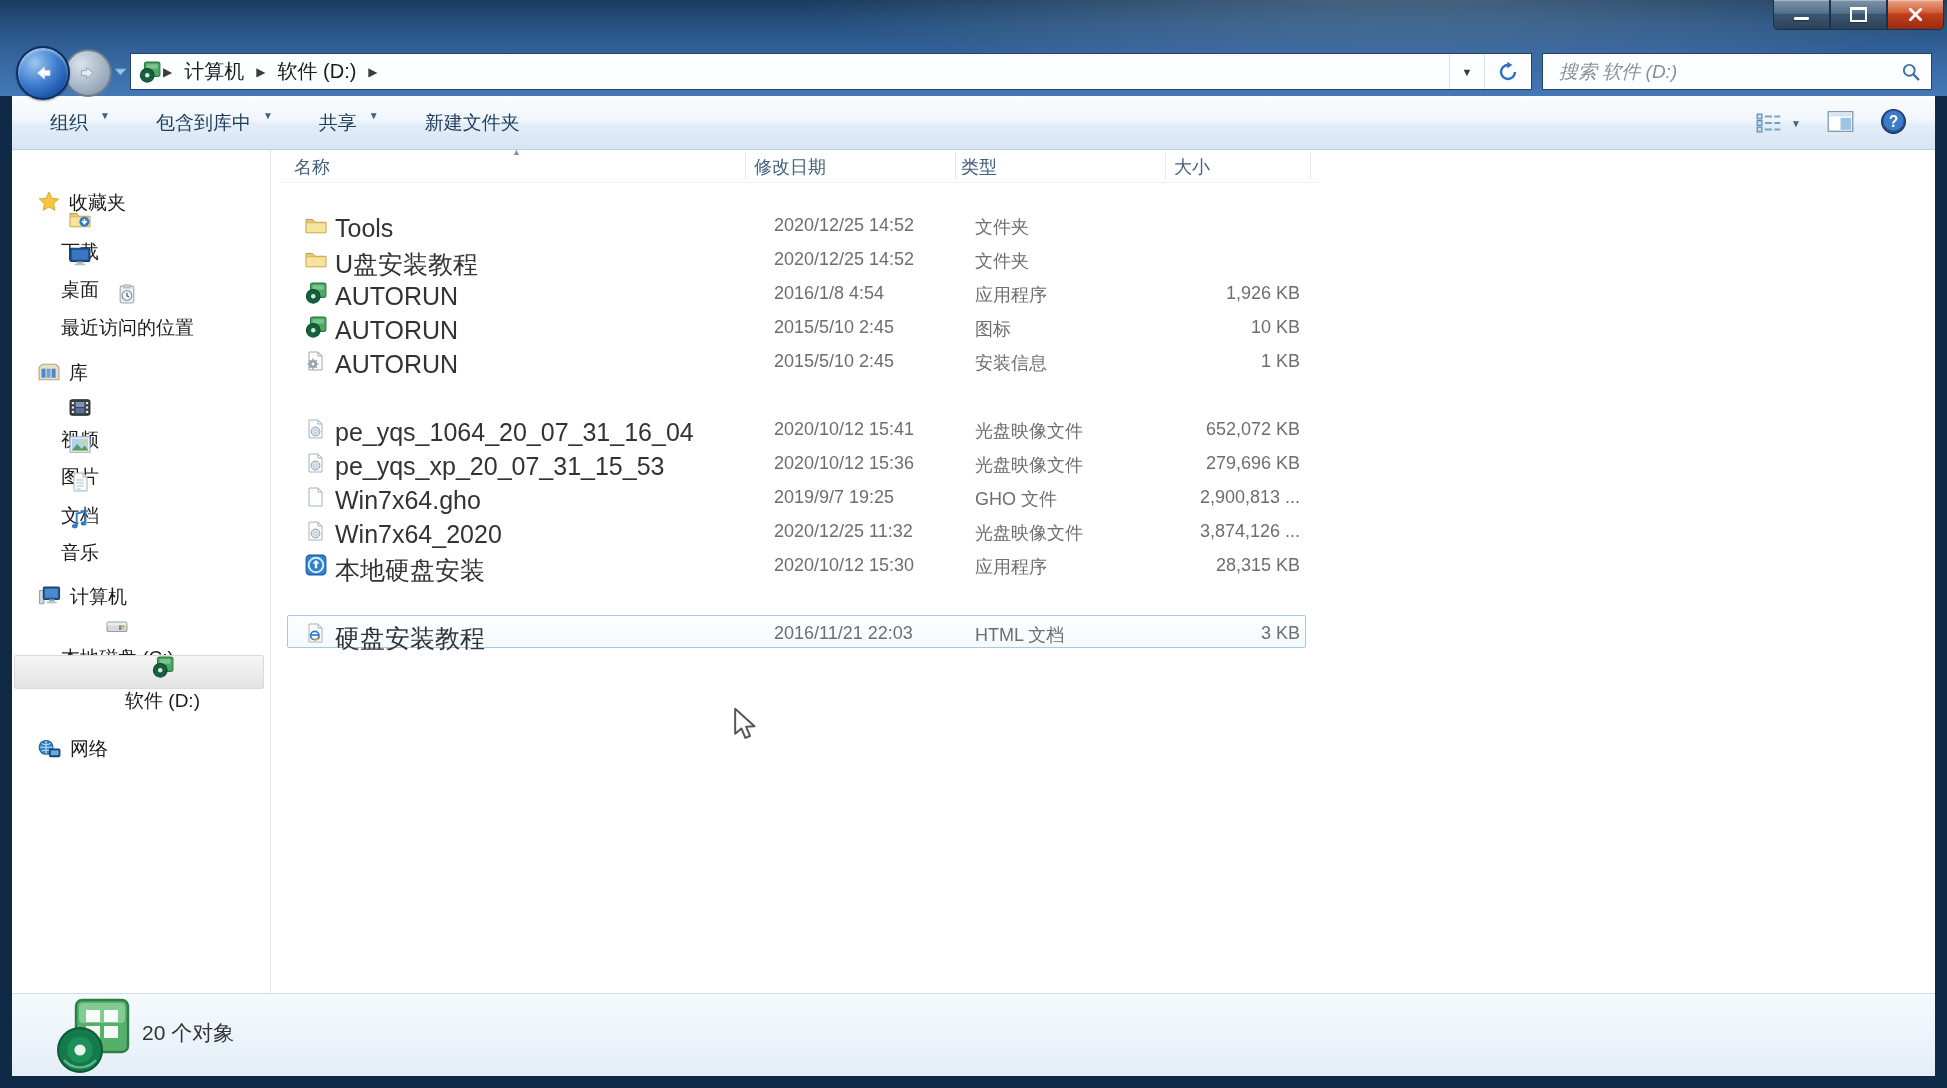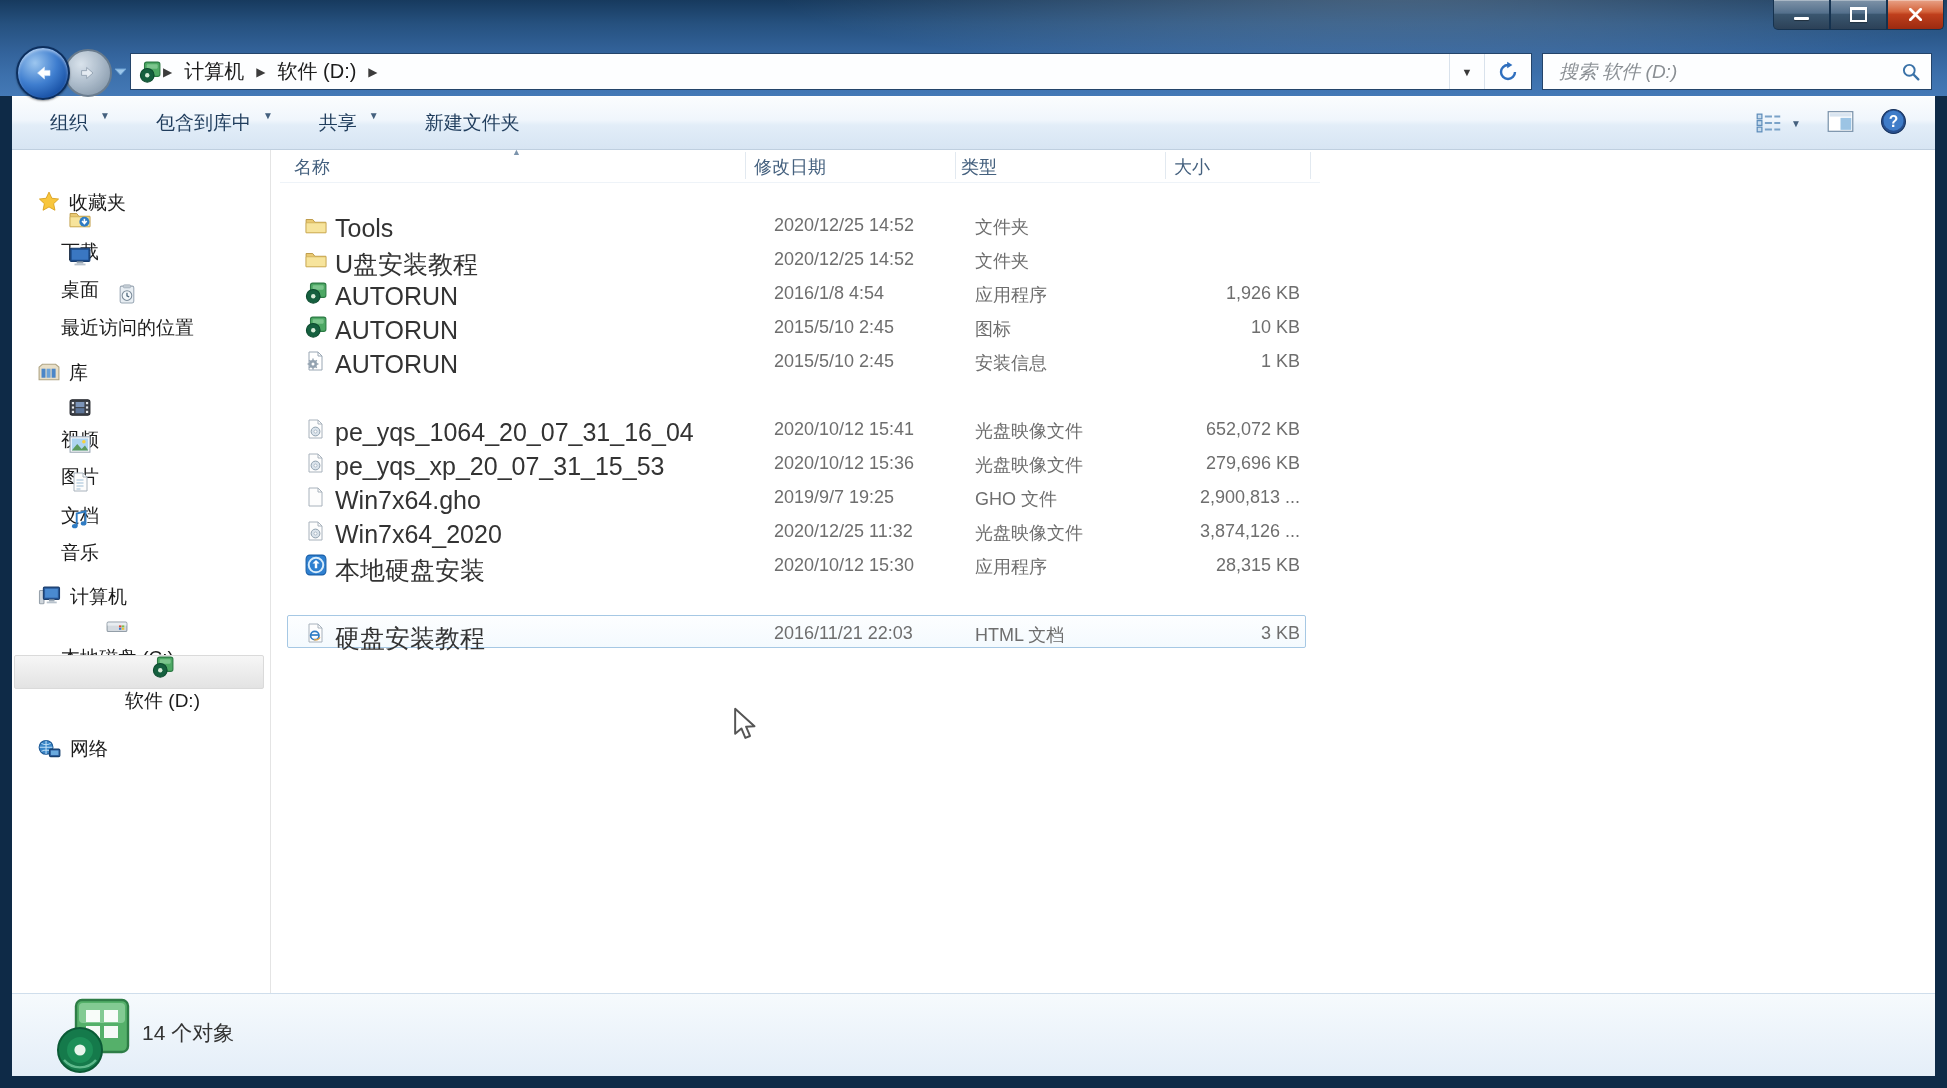--- a/index.html
+++ b/index.html
@@ -566,20 +566,20 @@
             <rect x="26" y="7" width="7" height="6"></rect>
           <rect x="17" y="15" width="7" height="6"></rect>
             <rect x="26" y="15" width="7" height="6"></rect>
         </g>
         <circle cx="14" cy="27" r="11" fill="#157a4b" stroke="#0b5a36"></circle>
         <circle cx="14" cy="27" r="6.5" fill="#1d8f58"></circle>
         <circle cx="14" cy="27" r="2.8" fill="#e8f5ec"></circle>
         <path d="M6 32 a10.5 10.5 0 0 0 16 0" stroke="#7fd4a8" stroke-width="1.2" fill="none" opacity=".7"></path>
       </svg>
     </span>
-    <span class="status-text">14 个对象</span>
+    <span class="status-text">20 个对象</span>
   </div>
 
   <svg class="cursor" width="28" height="34" viewBox="0 0 14 19">
     <path d="M1.5 1 L1.5 15 L5 12 L7.2 17.3 L9.8 16.2 L7.6 11 L12.3 10.8 Z" fill="#ffffff" stroke="#555" stroke-width="1.1" stroke-linejoin="round"></path>
   </svg>
 
 </div>
 
 </body></html>

